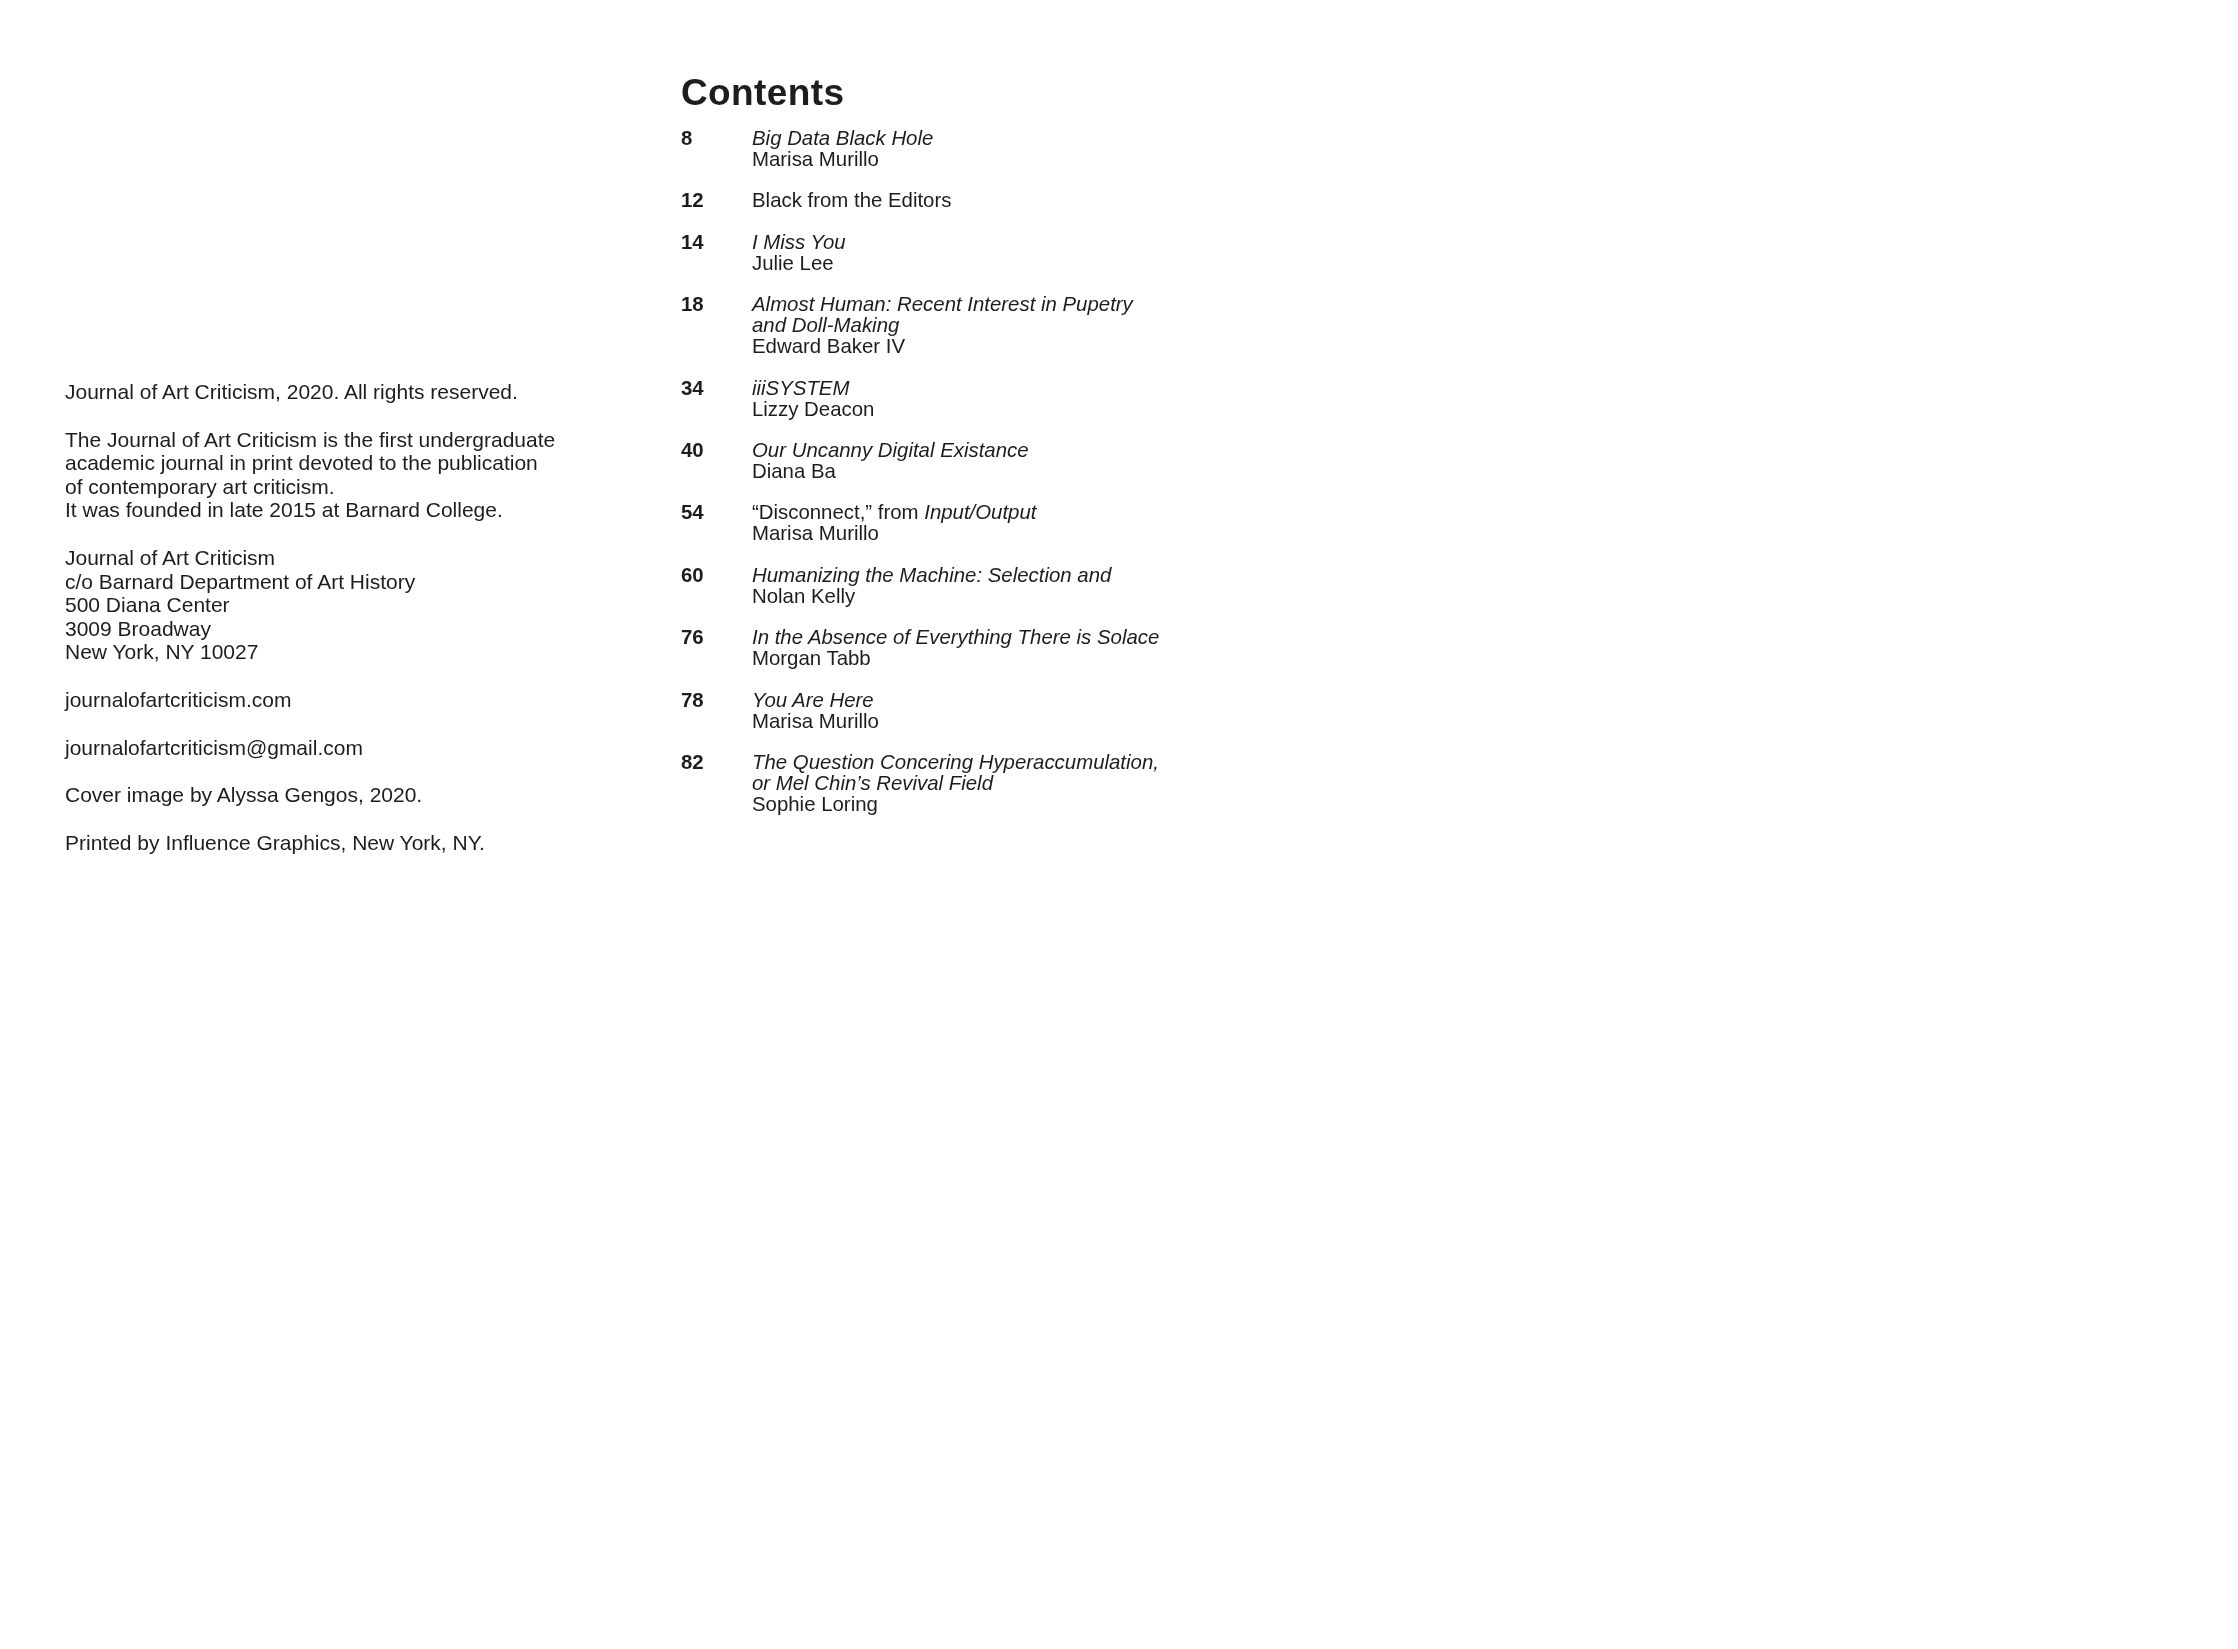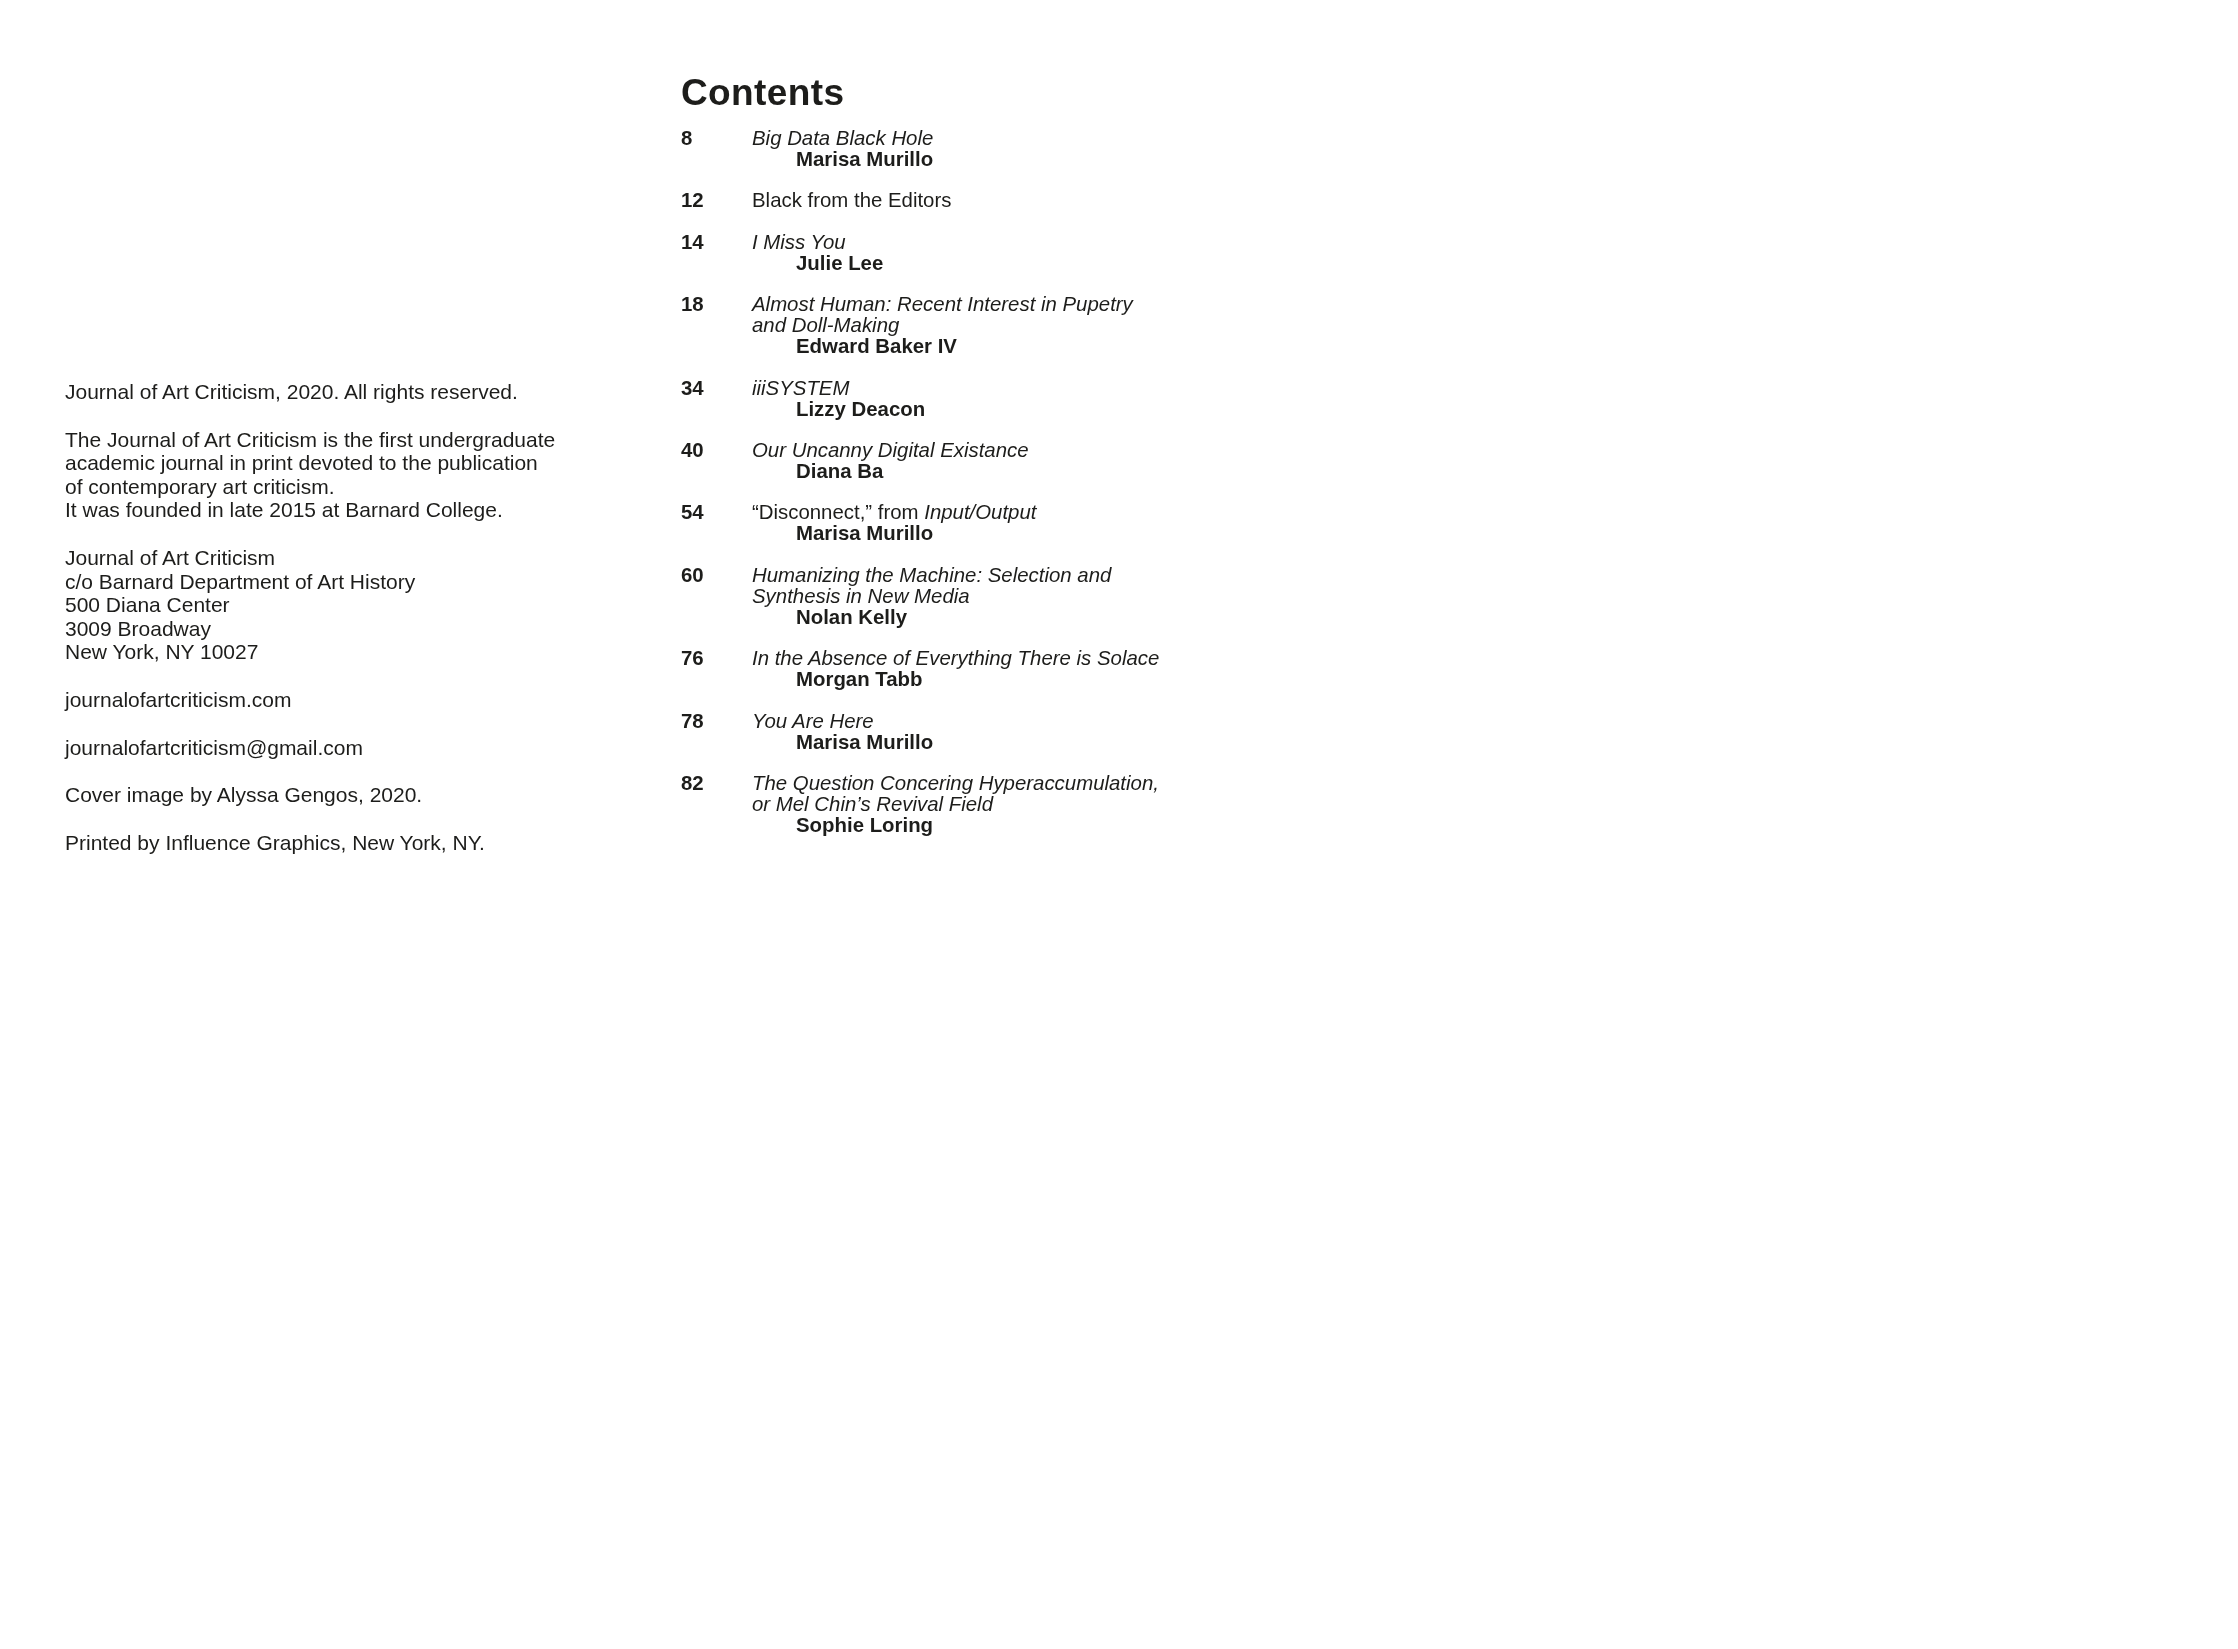--- a/index.html
+++ b/index.html
@@ -50,21 +50,21 @@
   }
   .entry:last-child { margin-bottom: 0; }
   .num {
     width: 71px;
     flex-shrink: 0;
     font-weight: 700;
   }
   .entry-body { flex: 1 1 auto; }
   .title-line { font-weight: 400; }
   .title-line .it { font-style: italic; }
-  .author { font-weight: 700; margin-left: 44px; }
+  .author { font-weight: 400; }
 </style>
 </head>
 <body>
 
 <div class="spread">
 
   <div class="left-page" id="colophon">
       <div class="para">
         <div class="line">Journal of Art Criticism, 2020. All rights reserved.</div>
       </div>
@@ -144,21 +144,20 @@
           <div class="num">54</div>
           <div class="entry-body">
             <div class="title-line"><span>“Disconnect,” from </span><span class="it">Input/Output</span></div>
             <div class="author">Marisa Murillo</div>
           </div>
         </div>
         <div class="entry">
           <div class="num">60</div>
           <div class="entry-body">
             <div class="title-line"><span class="it">Humanizing the Machine: Selection and</span></div>
-            <div class="title-line"><span class="it">Synthesis in New Media</span></div>
             <div class="author">Nolan Kelly</div>
           </div>
         </div>
         <div class="entry">
           <div class="num">76</div>
           <div class="entry-body">
             <div class="title-line"><span class="it">In the Absence of Everything There is Solace</span></div>
             <div class="author">Morgan Tabb</div>
           </div>
         </div>

